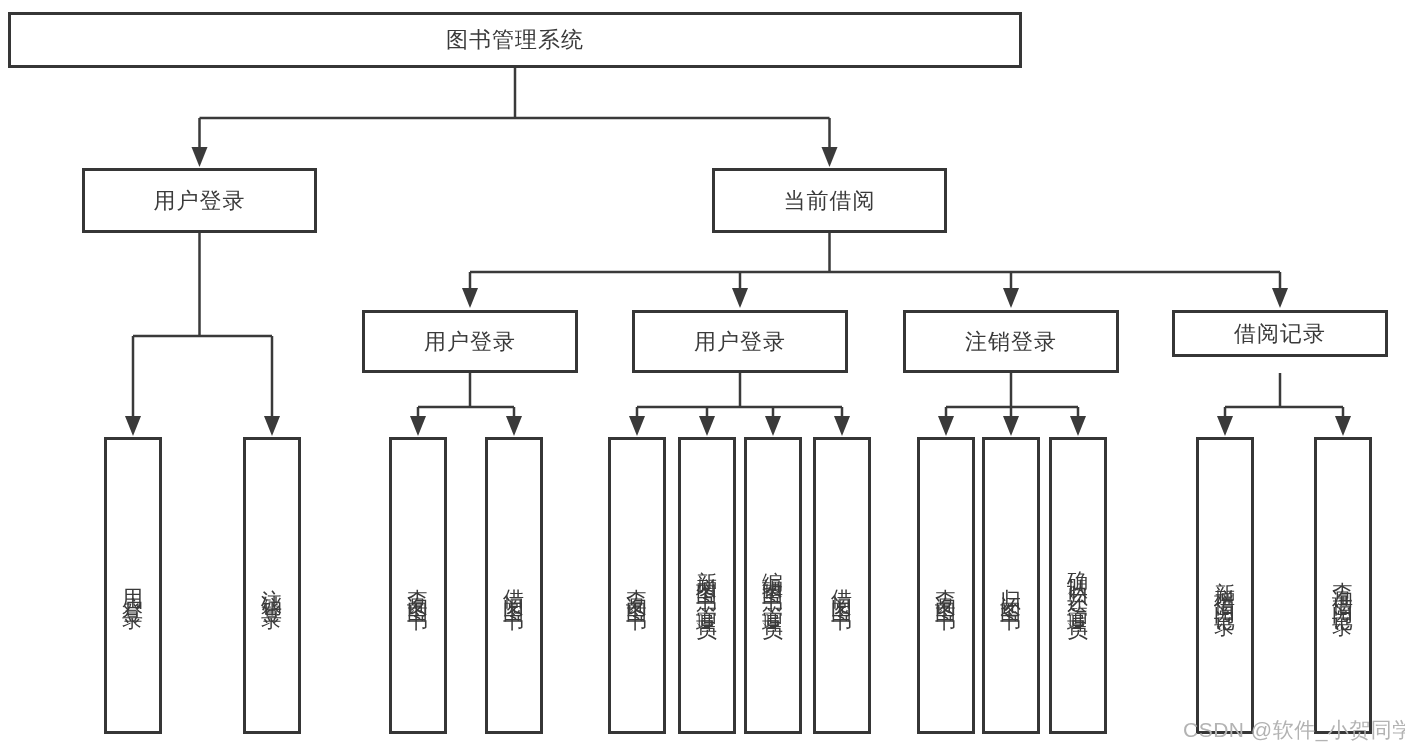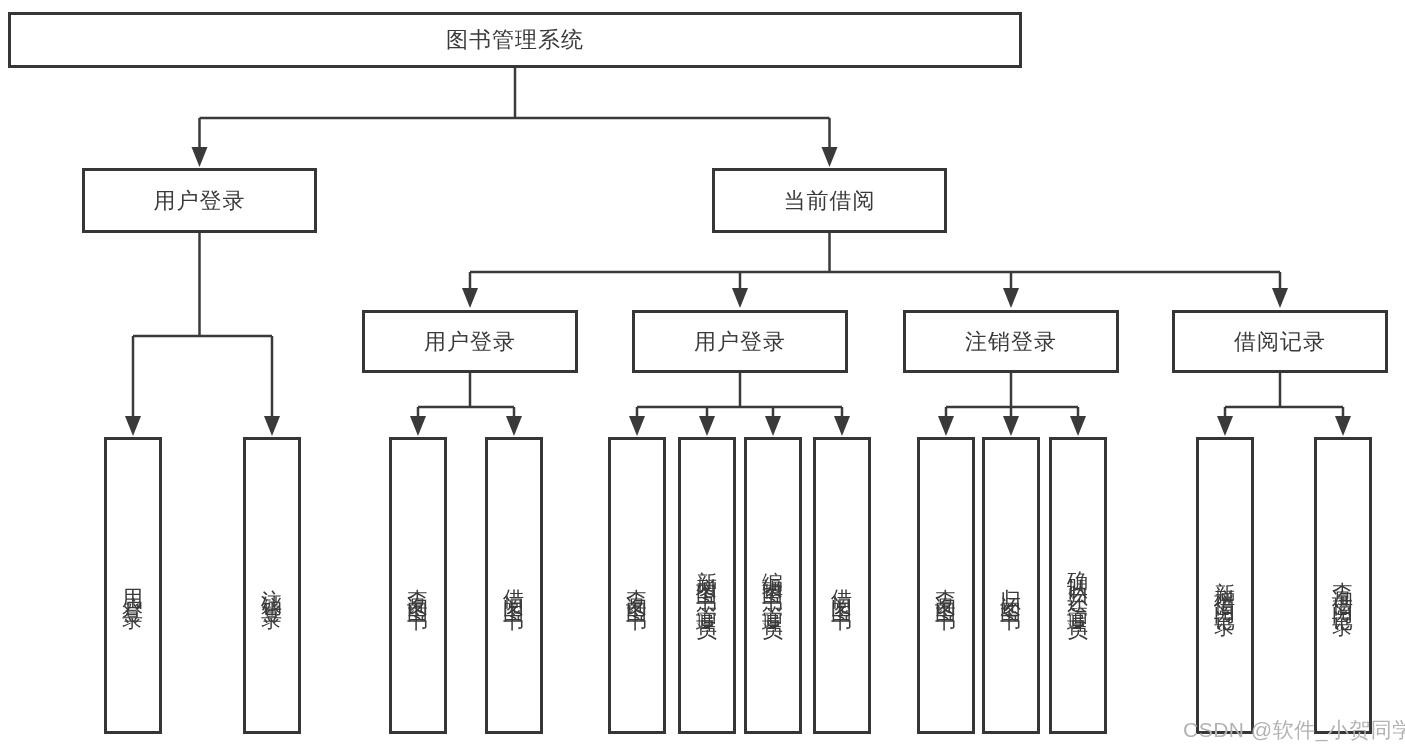--- a/index.html
+++ b/index.html
@@ -112,21 +112,21 @@
 
   <div class="box" style="left:362px;top:310px;width:216px;height:63px">
     <span>用户登录</span>
   </div>
   <div class="box" style="left:632px;top:310px;width:216px;height:63px">
     <span>用户登录</span>
   </div>
   <div class="box" style="left:903px;top:310px;width:216px;height:63px">
     <span>注销登录</span>
   </div>
-  <div class="box" style="left:1172px;top:310px;width:216px;height:63px">
+  <div class="box" style="left:1172px;top:310px;width:216px;height:47px">
     <span>借阅记录</span>
   </div>
 
   <div class="box vbox" style="left:104px;top:437px;width:58px;height:297px">
     <span>用户登录</span>
   </div>
   <div class="box vbox" style="left:243px;top:437px;width:58px;height:297px">
     <span>注销登录</span>
   </div>
 

